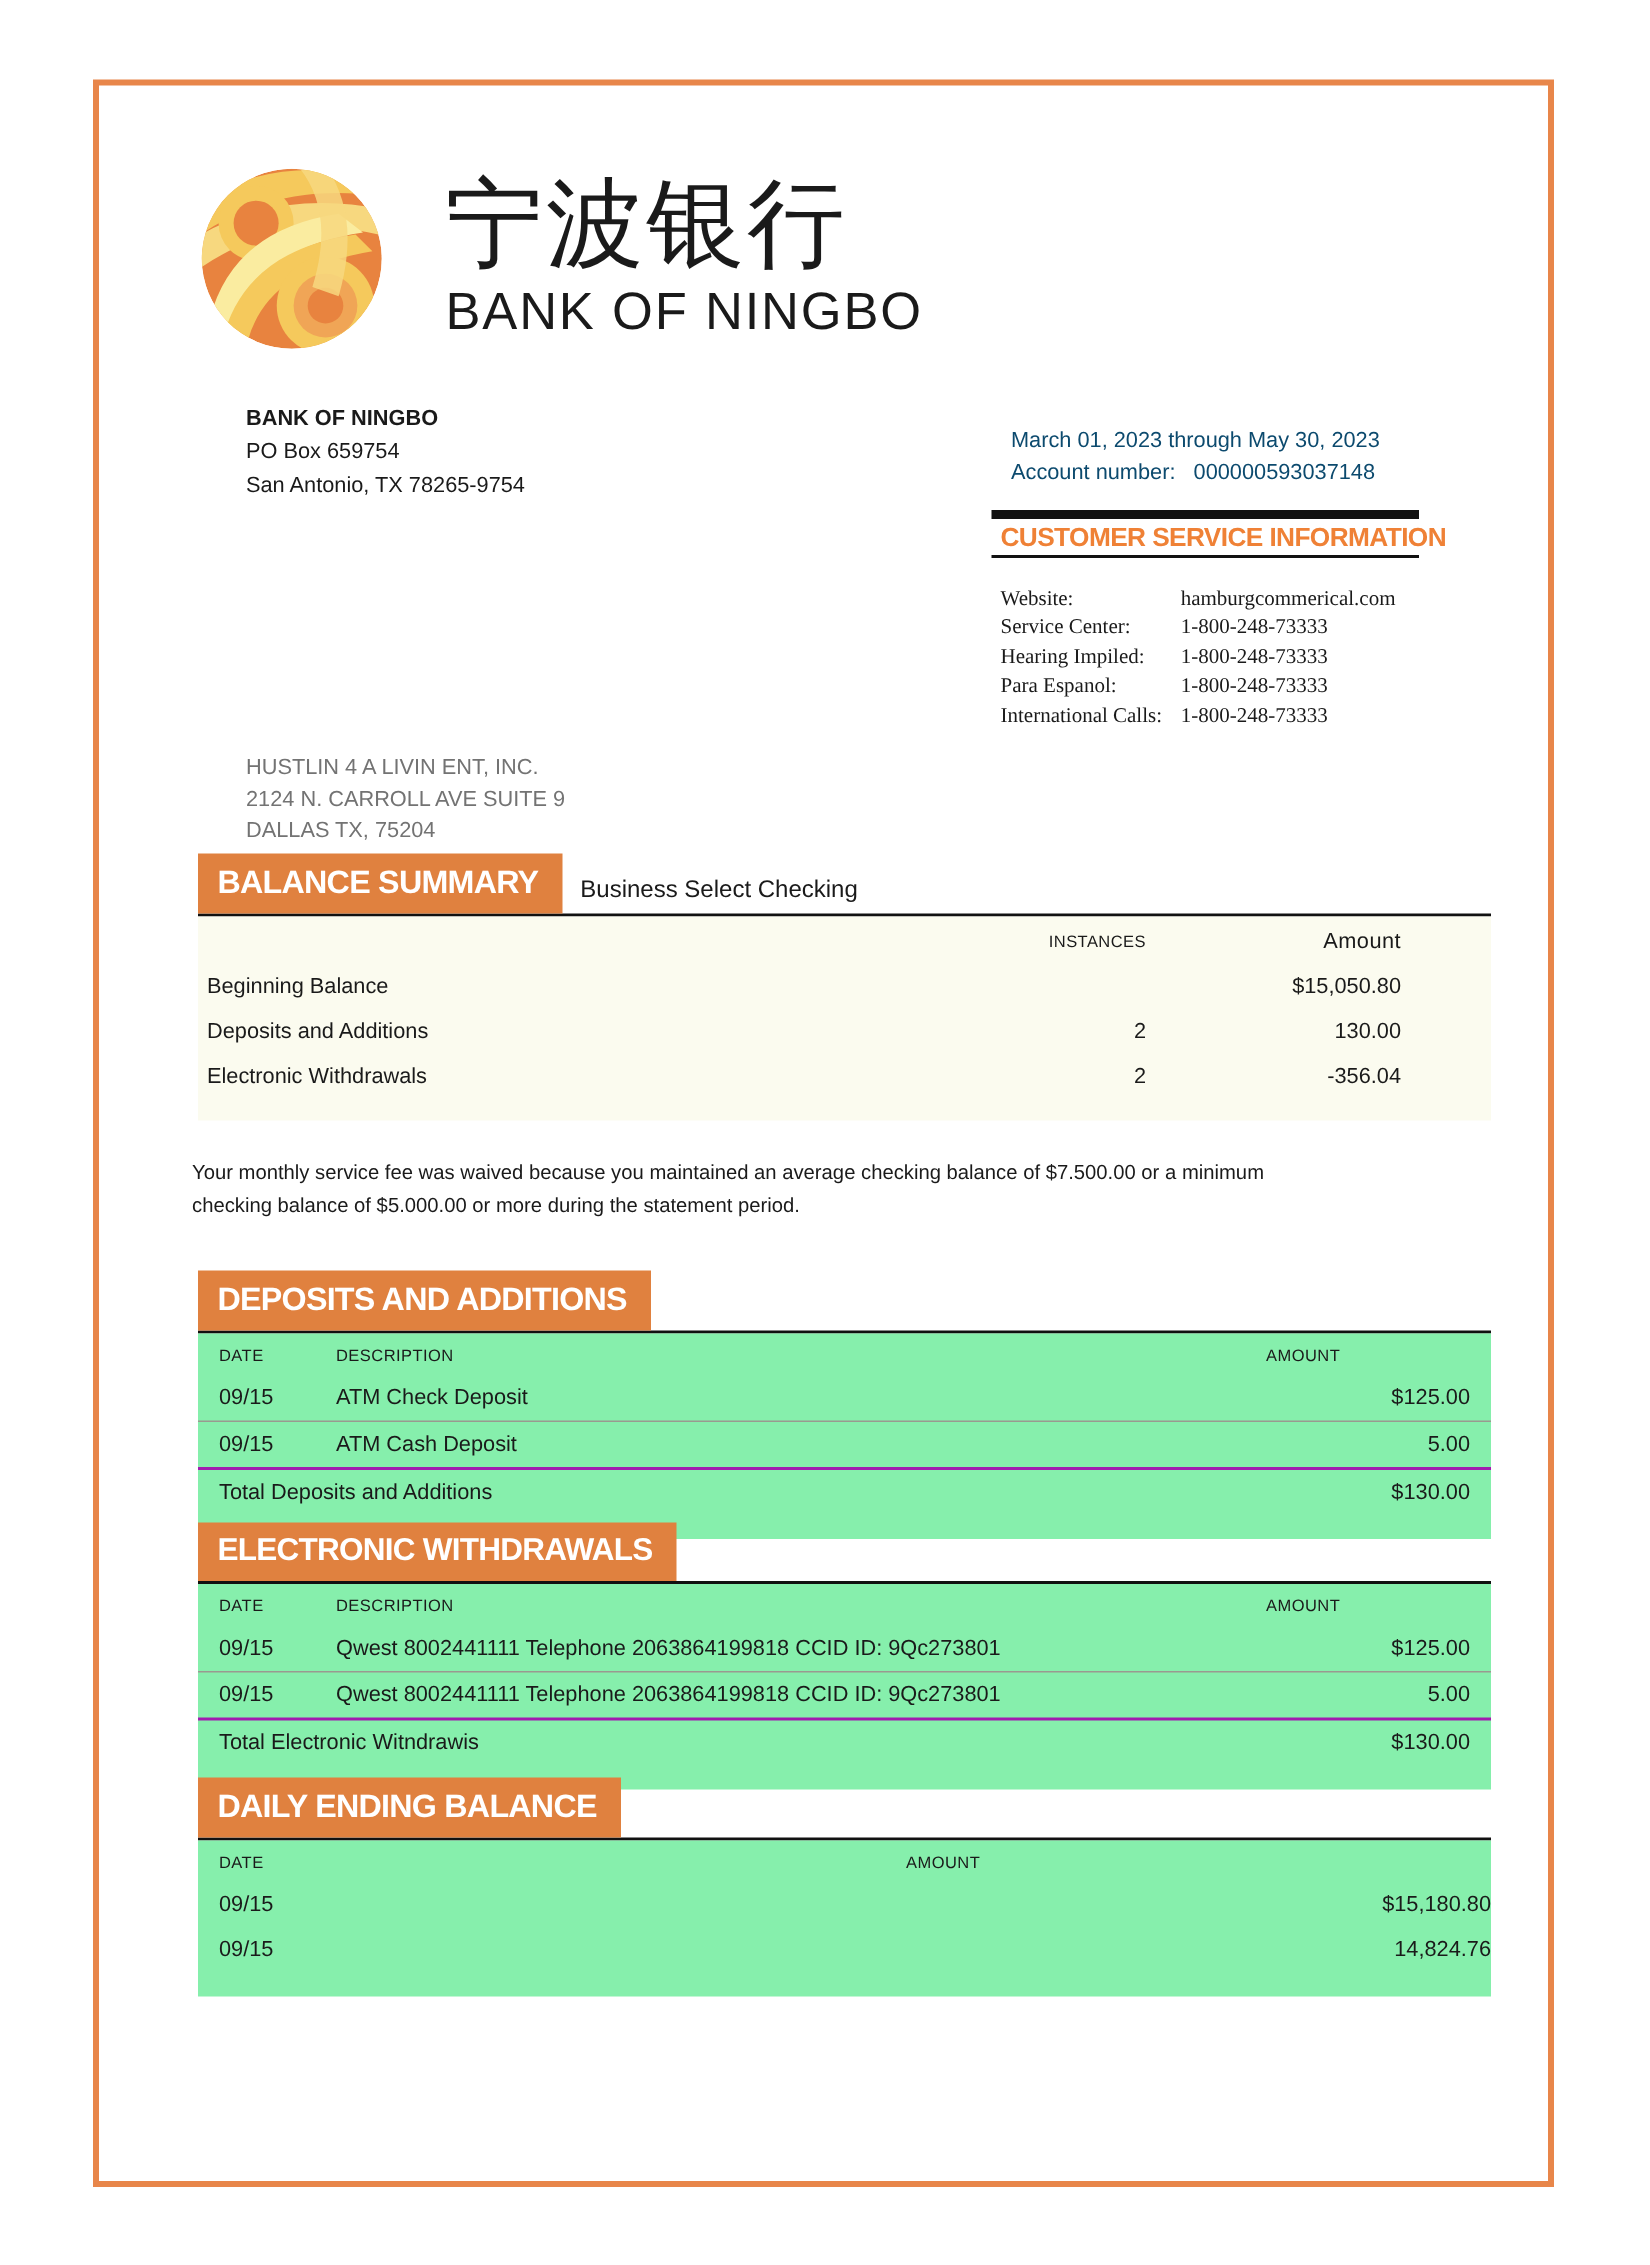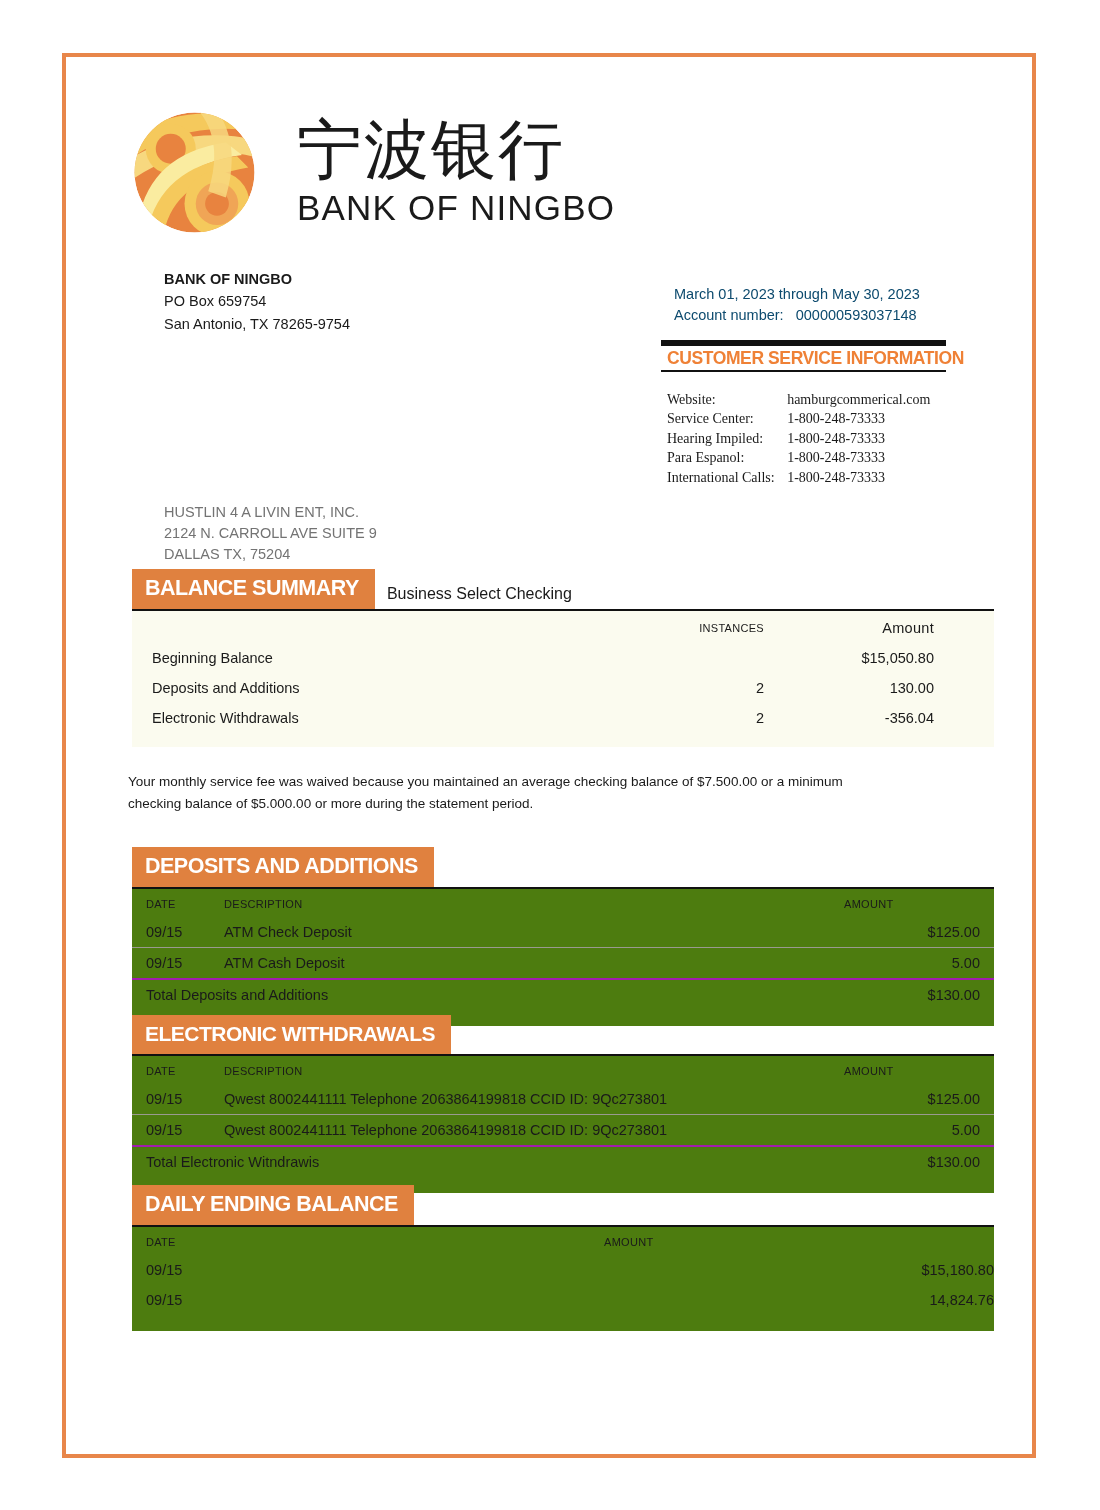--- a/index.html
+++ b/index.html
@@ -157,21 +157,21 @@
     align-items: flex-end;
     padding: 0 0 6px 12px;
     font-size: 16px;
     color: #1a1a1a;
   }
 
   
   .dtable {
     width: 100%;
     border-collapse: collapse;
-    background: #4d7c0f;
+    background: #86efac;
     table-layout: fixed;
   }
   .dtable th {
     font-size: 11px;
     font-weight: normal;
     letter-spacing: 0.3px;
     color: #1a1a1a;
     padding: 9px 0 7px 0;
     text-align: left;
   }
@@ -186,21 +186,21 @@
   .c-amt   { text-align: right; width: 150px; padding-right: 14px !important; }
 
   .row-sep td { border-bottom: 1.5px solid #9a9a90; }
   .row-total td { border-top: 2px solid #a21caf; }
   .pad-bottom td { height: 16px; padding: 0; }
 
   
   .summary-table { background: #fbfbef; }
   .summary-table th.h-inst { text-align: right; width: 200px; font-size: 11px; padding-right: 40px; }
   .summary-table th.h-amt  { text-align: right; width: 190px; font-size: 14.5px; padding-right: 60px; }
-  .summary-table td.s-label { padding-left: 20px; font-size: 14.5px; }
+  .summary-table td.s-label { padding-left: 6px; font-size: 14.5px; }
   .summary-table td.s-inst  { text-align: right; width: 200px; padding-right: 40px; }
   .summary-table td.s-amt   { text-align: right; width: 190px; padding-right: 60px; }
   .summary-table tr.rule-above td.s-inst,
   .summary-table tr.rule-above td.s-amt { border-top: 2px solid #111111; }
   .summary-table tr.pad td { height: 14px; padding: 0; }
 
   
   .fee-note {
     position: absolute;
     left: 62px;

